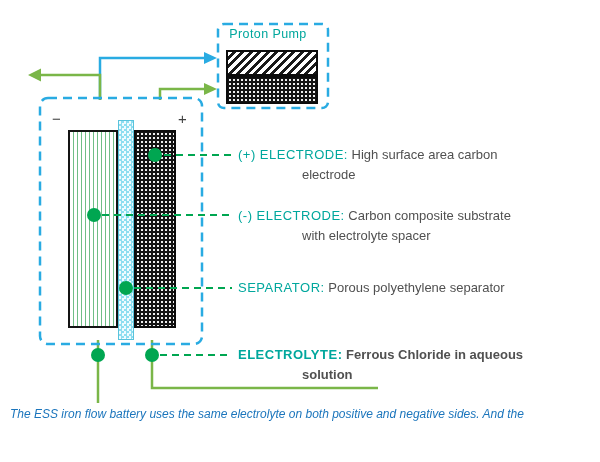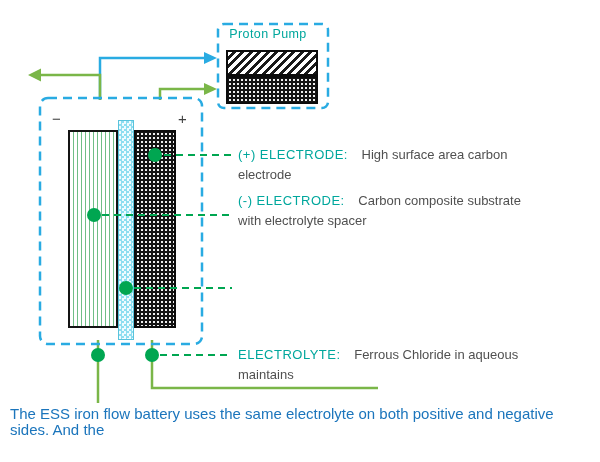--- a/index.html
+++ b/index.html
@@ -45,26 +45,26 @@
   .pump-dotted{
     left:226px;top:76px;width:92px;height:28px;z-index:2;box-sizing:border-box;
     border:2px solid #0c0c0c;background-color:#141414;
     background-image:radial-gradient(circle,rgba(255,255,255,.95) .7px,transparent 1.15px);
     background-size:4px 4px;
   }
   
   .callout-row{left:238px;width:352px;z-index:4;font-size:13px;line-height:20px;}
   .callout-line1{white-space:nowrap;}
   .kw{color:var(--accent-teal);letter-spacing:.5px;text-align:center;}
-  .desc{color:var(--text-dark);margin-left:10px;}
-  .callout-line2{color:var(--text-dark);}
+  .desc{color:var(--text-dark);margin-left:0;}
+  .callout-line2{color:var(--text-dark);margin-left:64px;}
   
   .caption{
     left:10px;top:406px;width:584px;z-index:4;
-    color:var(--caption-blue);font-size:15px;line-height:16px;
+    color:var(--caption-blue);font-size:12px;font-style:italic;line-height:16px;
   }
 </style>
 </head>
 <body>
 
 <div class="stage">
 
   <div class="abs electrode-left"></div>
   <div class="abs separator-strip"></div>
   <div class="abs electrode-right"></div>
@@ -102,34 +102,41 @@
   </svg>
 
   <div class="abs callout-row" style="top:145px;">
     <div class="callout-line1">
       <span class="kw">(+) ELECTRODE:</span>
       <span class="desc">High surface area carbon</span>
     </div>
     <div class="callout-line2">electrode</div>
   </div>
 
-  <div class="abs callout-row" style="top:191px;">
+  <div class="abs callout-row" style="top:206px;">
     <div class="callout-line1">
       <span class="kw">(-) ELECTRODE:</span>
       <span class="desc">Carbon composite substrate</span>
     </div>
     <div class="callout-line2">with electrolyte spacer</div>
   </div>
 
+  <div class="abs callout-row" style="top:278px;">
+    <div class="callout-line1">
+      <span class="kw">SEPARATOR:</span>
+      <span class="desc">Porous polyethylene separator</span>
+    </div>
+    <div class="callout-line2"></div>
+  </div>
 
-  <div class="abs callout-row" style="top:345px;">
+  <div class="abs callout-row" style="top:345px;font-weight:bold;">
     <div class="callout-line1">
       <span class="kw">ELECTROLYTE:</span>
       <span class="desc">Ferrous Chloride in aqueous</span>
     </div>
-    <div class="callout-line2">maintains</div>
+    <div class="callout-line2">solution</div>
   </div>
 
   <div class="abs caption">
     <div>The ESS iron flow battery uses the same electrolyte on both positive and negative sides. And the</div>
   </div>
 
 </div>
 
 </body></html>

